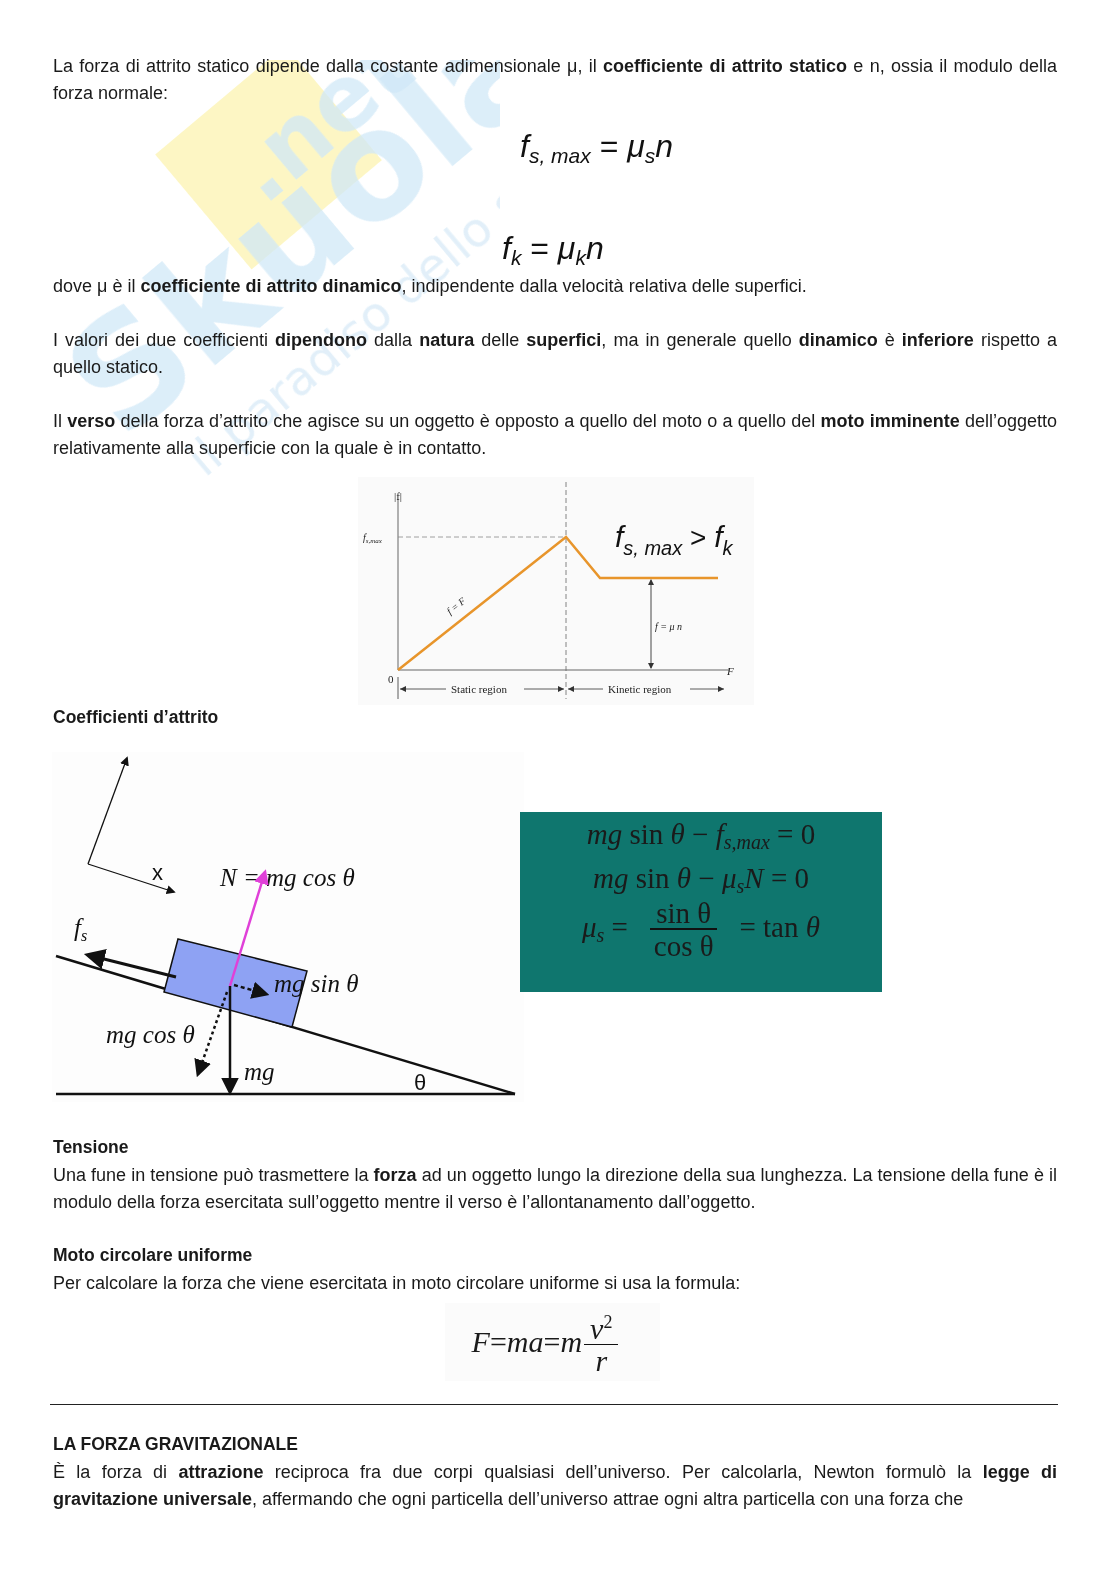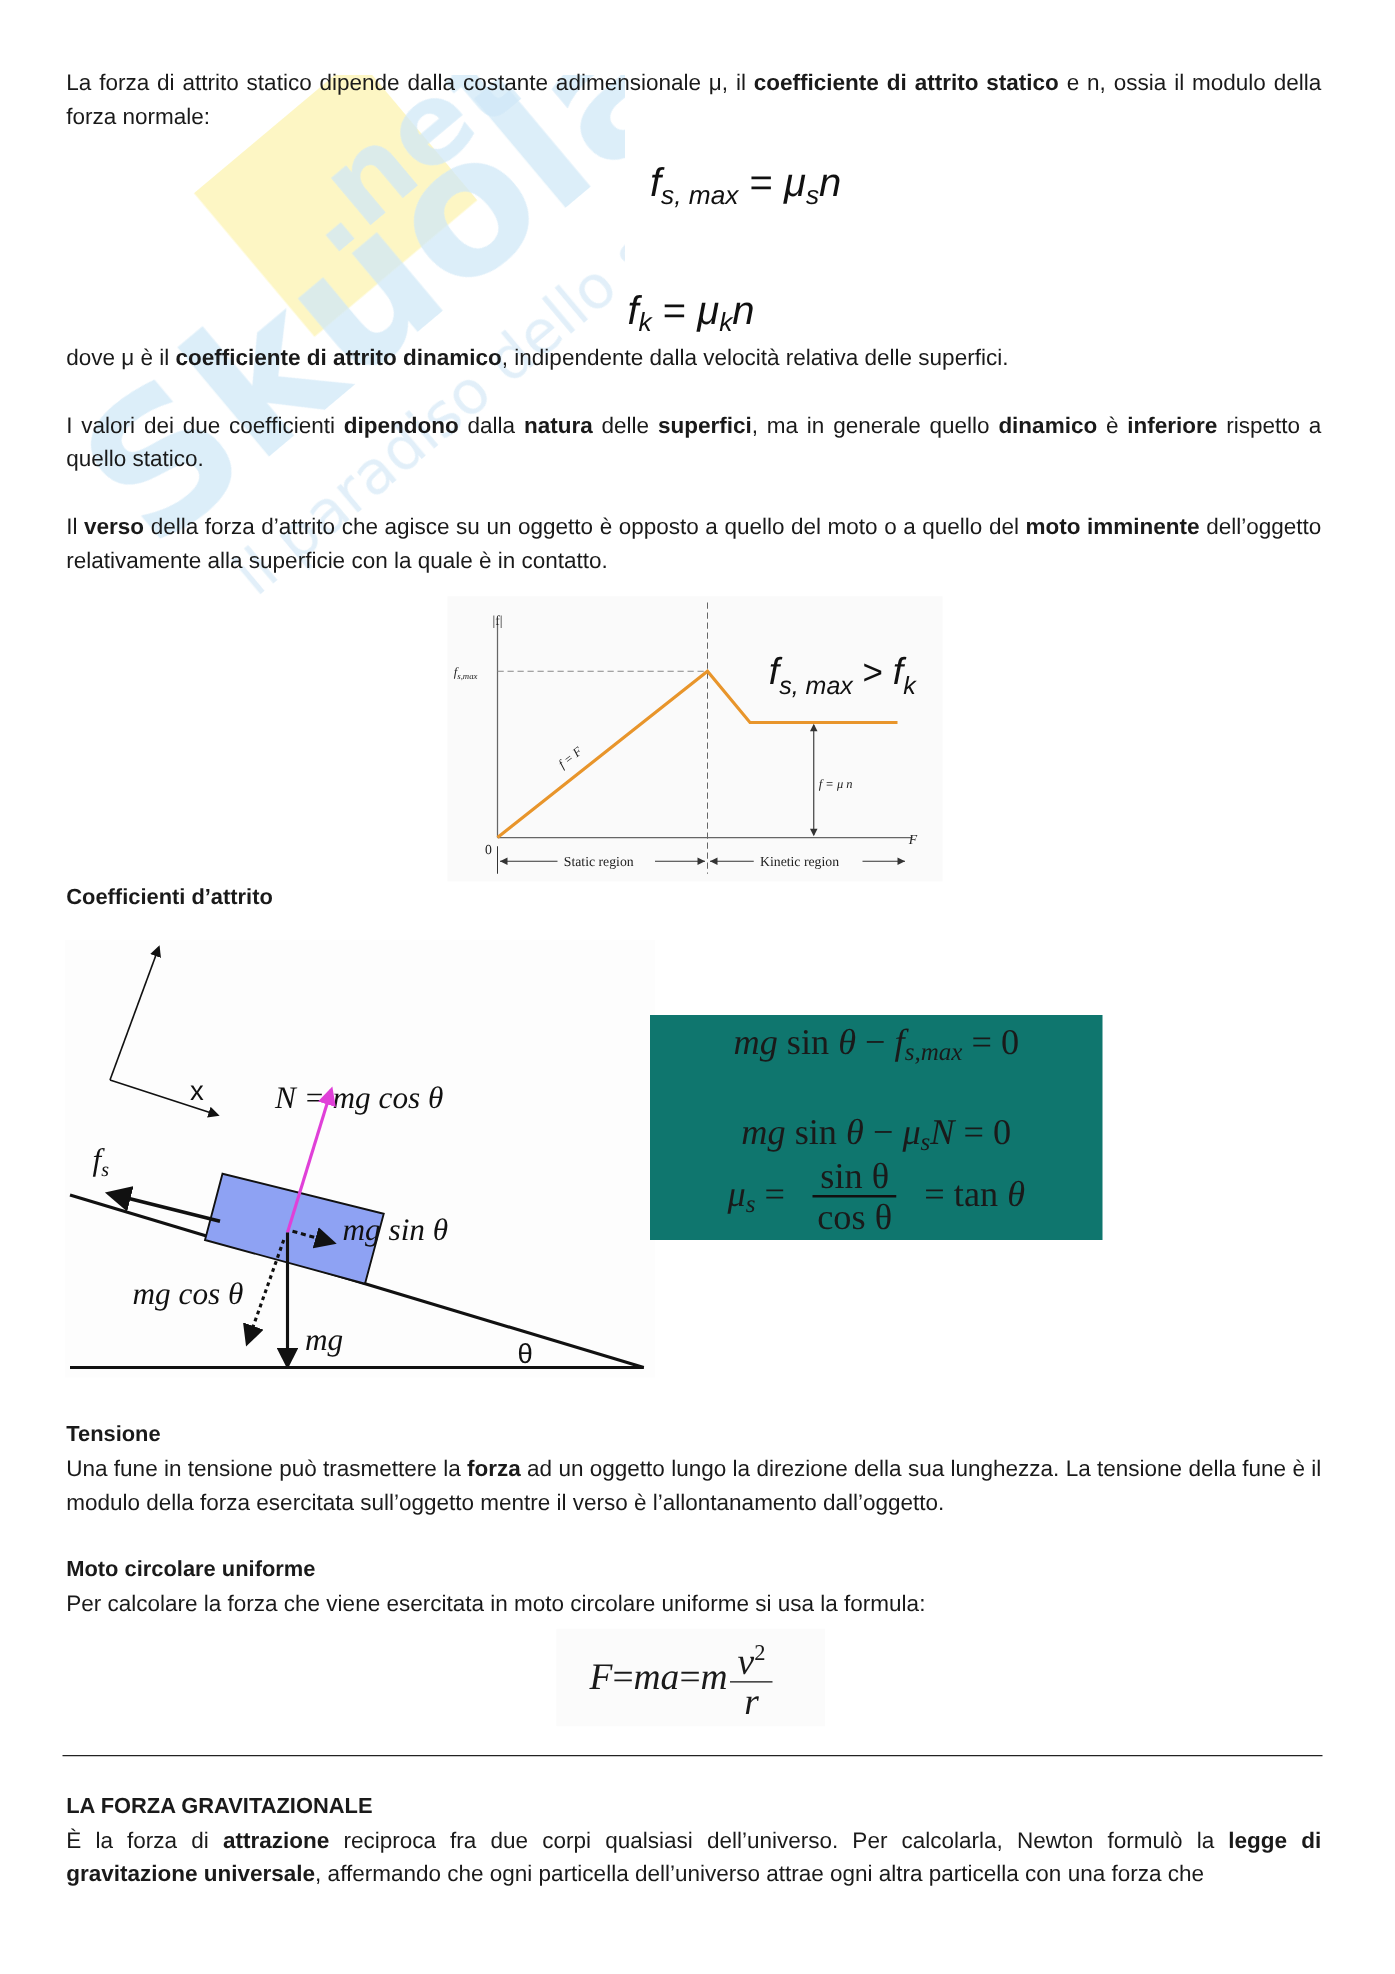--- a/index.html
+++ b/index.html
@@ -6,21 +6,21 @@
   body { width: 1116px; height: 1579px; position: relative; overflow: hidden;
          font-family: "Liberation Sans", sans-serif; color: #1a1a1a; }
   .page { position: absolute; left: 0; top: 0; width: 1116px; height: 1579px; }
   .watermark { position: absolute; left: 20px; top: 60px; width: 480px; height: 470px; pointer-events: none; z-index: 0; }
   .p { position: absolute; left: 53px; width: 1004px; font-size: 18px; line-height: 27px; text-align: justify; z-index: 2; }
   .p b { font-weight: bold; }
   .heading { position: absolute; left: 53px; font-size: 17.5px; font-weight: bold; z-index: 2; text-align: right; }
   .formula { position: absolute; z-index: 2; font-family: "Liberation Sans", sans-serif; font-style: italic; font-size: 32px; color: #111; }
   .formula sub { font-size: 21px; vertical-align: -6px; }
   .eq-block { position: absolute; left: 520px; top: 812px; width: 362px; height: 180px; background: #0f766e; z-index: 2; }
-  .eq-line { text-align: center; font-family: "Liberation Serif", serif; font-size: 29px; line-height: 36px; white-space: nowrap; margin-top: 28px; }
+  .eq-line { text-align: center; font-family: "Liberation Serif", serif; font-size: 29px; line-height: 36px; white-space: nowrap; }
   .eq-line i { font-style: italic; }
   .eq-line sub { font-size: 20px; vertical-align: -5px; font-style: italic; }
   .frac { display: inline-flex; flex-direction: column; align-items: center; vertical-align: middle; margin: 0 15px; }
   .frac .num { border-bottom: 2px solid #111; padding: 0 6px; line-height: 30px; }
   .frac .den { line-height: 32px; }
   .hr { position: absolute; left: 50px; top: 1404px; width: 1008px; height: 0; border-top: 1.5px solid #222; z-index: 2; }
   .chart { position: absolute; left: 358px; top: 477px; width: 396px; height: 228px; background: #fafafa; z-index: 1; }
   .incline { position: absolute; left: 52px; top: 752px; width: 472px; height: 350px; background: #fdfdfd; z-index: 1; }
   .circ { position: absolute; left: 445px; top: 1303px; width: 215px; height: 78px; background: #fbfbfb; z-index: 2;
           font-family: "Liberation Serif", serif; font-size: 30px; display: flex; align-items: center; justify-content: center; }

